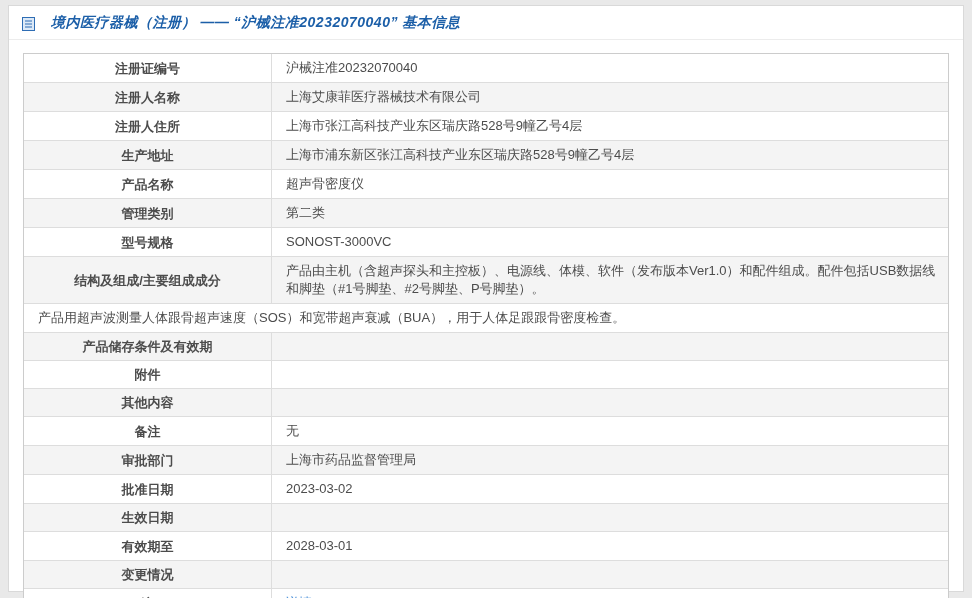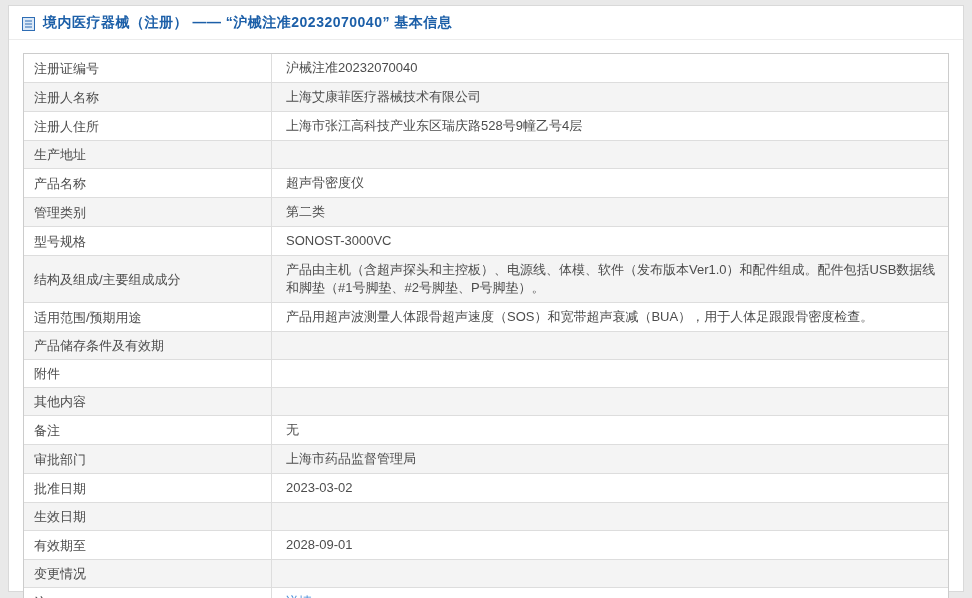--- a/index.html
+++ b/index.html
@@ -6,33 +6,33 @@
     --page-bg:#e9e9e9; --panel-bg:#ffffff; --header-text:#1c5fa8;
     --link:#4a90d9; --row-alt-bg:#f4f4f4; --table-border:#cccccc;
     --row-border:#dddddd; --text:#4c4c4c;
   }
   *{box-sizing:border-box;}
   html,body{width:972px;height:598px;margin:0;padding:0;overflow:hidden;
     font-family:"Liberation Sans","DejaVu Sans",sans-serif;
     background:var(--page-bg);}
   .panel{margin:5px 8px;height:587px;background:var(--panel-bg);
     border:1px solid #d9d9d9;}
-  .header{display:flex;align-items:center;gap:8px;padding:8px 13px 7px;
-    border-bottom:1px solid #ececec;}
+  .header{display:flex;align-items:center;gap:16px;padding:8px 13px 7px;
+    border-bottom:1px solid #ececec;font-style:italic;}
   .header-title{color:var(--header-text);font-size:14px;font-weight:bold;
     letter-spacing:.5px;}
   .doc-icon{display:inline-flex;margin-top:1px;}
   .table{margin:13px 14px 14px;border:1px solid var(--table-border);}
   .row{display:flex;background:#fff;}
   .row.alt{background:var(--row-alt-bg);}
   .row + .row{border-top:1px solid var(--row-border);}
   .cell{font-size:13px;color:var(--text);line-height:17px;padding:5px 10px;}
   .cell.label{width:248px;flex:0 0 248px;text-align:right;
     border-right:1px solid var(--row-border);min-height:27px;
-    display:flex;justify-content:flex-start;align-items:center;gap:4px;}
+    display:flex;justify-content:center;align-items:center;gap:4px;font-weight:bold;}
   .cell.value{flex:1;padding-left:14px;display:flex;align-items:flex-start;
     flex-wrap:wrap;min-height:27px;}
   .cell.value span, .cell.value a{line-height:18px;}
   .link{color:var(--link);text-decoration:none;cursor:pointer;}
 </style>
 </head>
 <body>
 
 <div class="panel">
   <div class="header">
@@ -68,20 +68,23 @@
           <span>注册人住所</span>
         </div>
         <div class="cell value">
           <span>上海市张江高科技产业东区瑞庆路528号9幢乙号4层</span>
         </div>
       </div>
       <div class="row alt">
         <div class="cell label">
           <span>生产地址</span>
         </div>
+        <div class="cell value">
+          <span>上海市浦东新区张江高科技产业东区瑞庆路528号9幢乙号4层</span>
+        </div>
       </div>
       <div class="row">
         <div class="cell label">
           <span>产品名称</span>
         </div>
         <div class="cell value">
           <span>超声骨密度仪</span>
         </div>
       </div>
       <div class="row alt">
@@ -102,23 +105,20 @@
       </div>
       <div class="row alt">
         <div class="cell label">
           <span>结构及组成/主要组成成分</span>
         </div>
         <div class="cell value">
           <span>产品由主机（含超声探头和主控板）、电源线、体模、软件（发布版本Ver1.0）和配件组成。配件包括USB数据线和脚垫（#1号脚垫、#2号脚垫、P号脚垫）。</span>
         </div>
       </div>
       <div class="row">
-        <div class="cell label">
-          <span>适用范围/预期用途</span>
-        </div>
         <div class="cell value">
           <span>产品用超声波测量人体跟骨超声速度（SOS）和宽带超声衰减（BUA），用于人体足跟跟骨密度检查。</span>
         </div>
       </div>
       <div class="row alt">
         <div class="cell label">
           <span>产品储存条件及有效期</span>
         </div>
         <div class="cell value">
           <span></span>
@@ -167,21 +167,21 @@
         </div>
         <div class="cell value">
           <span></span>
         </div>
       </div>
       <div class="row">
         <div class="cell label">
           <span>有效期至</span>
         </div>
         <div class="cell value">
-          <span>2028-09-01</span>
+          <span>2028-03-01</span>
         </div>
       </div>
       <div class="row alt">
         <div class="cell label">
           <span>变更情况</span>
         </div>
         <div class="cell value">
           <span></span>
         </div>
       </div>

